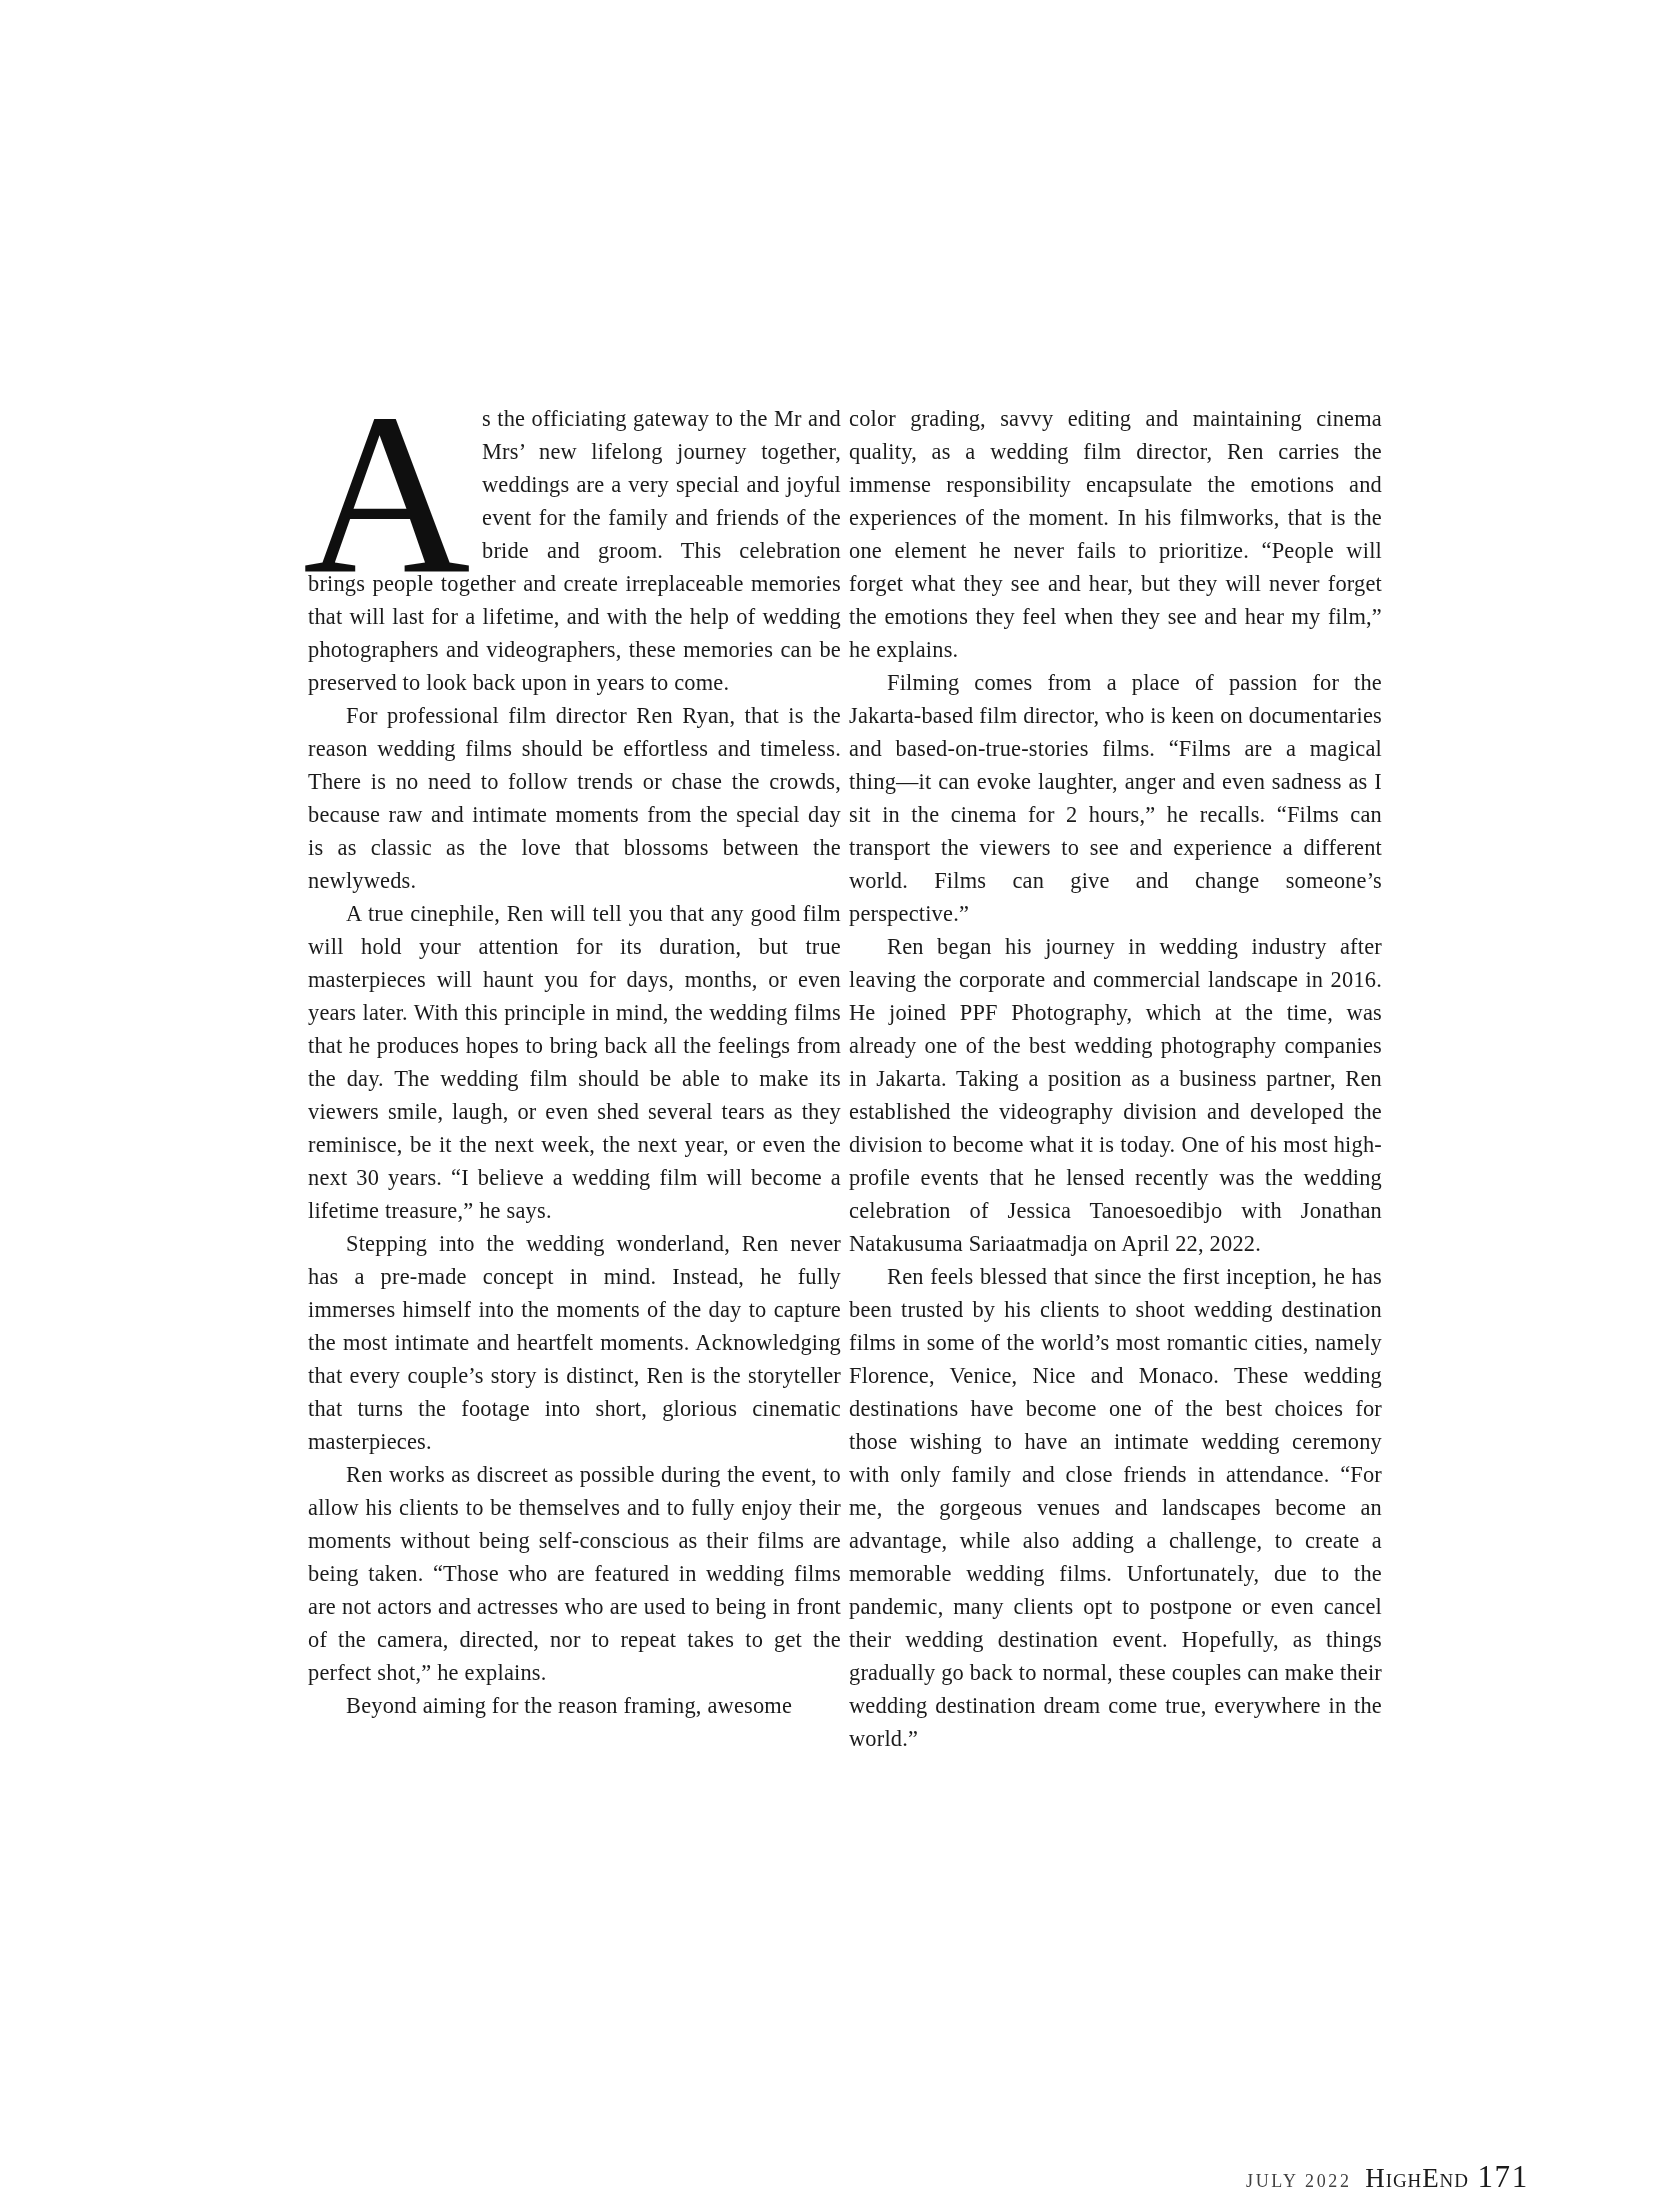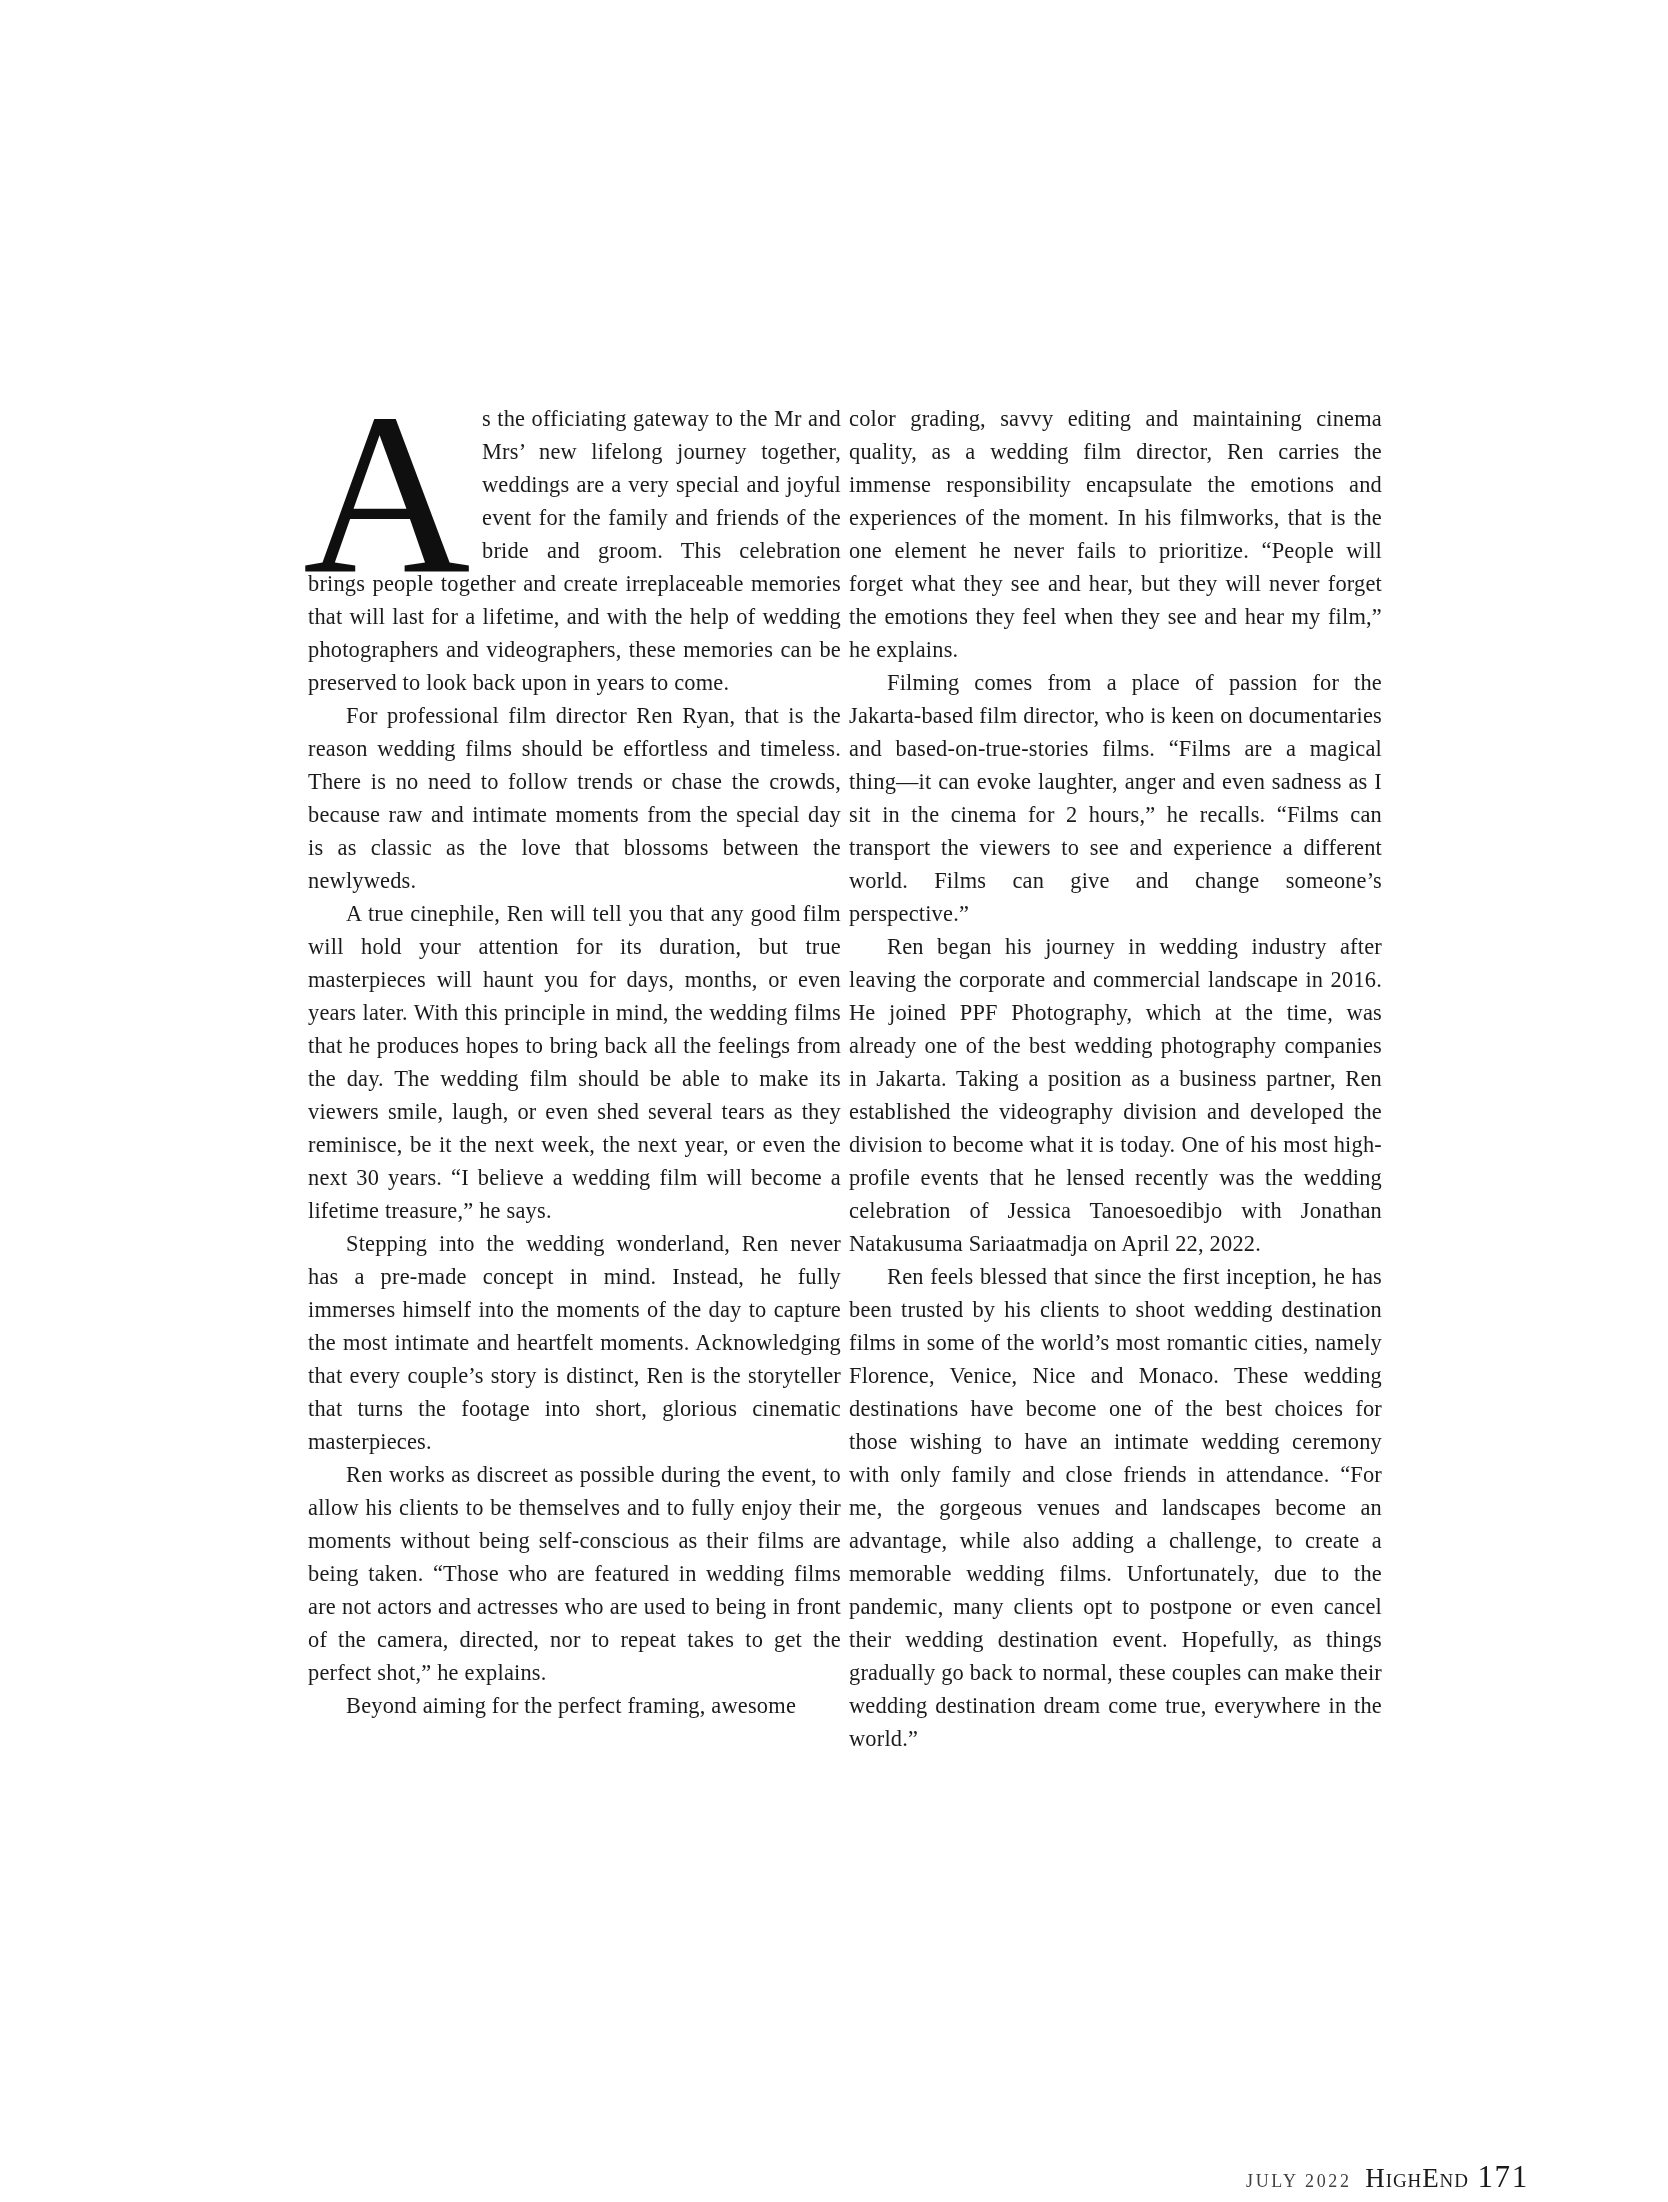--- a/index.html
+++ b/index.html
@@ -82,21 +82,21 @@
 
   <div class="dropcap">A</div>
 
   <div class="columns">
     <div class="col">
       <p class="no-indent"><span class="dropcap-spacer"></span><span>s the officiating gateway to the Mr and Mrs’ new lifelong journey together, weddings are a very special and joyful event for the family and friends of the bride and groom. This celebration brings people together and create irreplaceable memories that will last for a lifetime, and with the help of wedding photographers and videographers, these memories can be preserved to look back upon in years to come.</span></p>
       <p>For professional film director Ren Ryan, that is the reason wedding films should be effortless and timeless. There is no need to follow trends or chase the crowds, because raw and intimate moments from the special day is as classic as the love that blossoms between the newlyweds.</p>
       <p>A true cinephile, Ren will tell you that any good film will hold your attention for its duration, but true masterpieces will haunt you for days, months, or even years later. With this principle in mind, the wedding films that he produces hopes to bring back all the feelings from the day. The wedding film should be able to make its viewers smile, laugh, or even shed several tears as they reminisce, be it the next week, the next year, or even the next 30 years. “I believe a wedding film will become a lifetime treasure,” he says.</p>
       <p>Stepping into the wedding wonderland, Ren never has a pre-made concept in mind. Instead, he fully immerses himself into the moments of the day to capture the most intimate and heartfelt moments. Acknowledging that every couple’s story is distinct, Ren is the storyteller that turns the footage into short, glorious cinematic masterpieces.</p>
       <p>Ren works as discreet as possible during the event, to allow his clients to be themselves and to fully enjoy their moments without being self-conscious as their films are being taken. “Those who are featured in wedding films are not actors and actresses who are used to being in front of the camera, directed, nor to repeat takes to get the perfect shot,” he explains.</p>
-      <p>Beyond aiming for the perfect framing, awesome</p>
+      <p>Beyond aiming for the reason framing, awesome</p>
     </div>
     <div class="col">
       <p class="no-indent">color grading, savvy editing and maintaining cinema quality, as a wedding film director, Ren carries the immense responsibility encapsulate the emotions and experiences of the moment. In his filmworks, that is the one element he never fails to prioritize. “People will forget what they see and hear, but they will never forget the emotions they feel when they see and hear my film,” he explains.</p>
       <p>Filming comes from a place of passion for the Jakarta-based film director, who is keen on documentaries and based-on-true-stories films. “Films are a magical thing—it can evoke laughter, anger and even sadness as I sit in the cinema for 2 hours,” he recalls. “Films can transport the viewers to see and experience a different world. Films can give and change someone’s perspective.”</p>
       <p>Ren began his journey in wedding industry after leaving the corporate and commercial landscape in 2016. He joined PPF Photography, which at the time, was already one of the best wedding photography companies in Jakarta. Taking a position as a business partner, Ren established the videography division and developed the division to become what it is today. One of his most high-profile events that he lensed recently was the wedding celebration of Jessica Tanoesoedibjo with Jonathan Natakusuma Sariaatmadja on April 22, 2022.</p>
       <p>Ren feels blessed that since the first inception, he has been trusted by his clients to shoot wedding destination films in some of the world’s most romantic cities, namely Florence, Venice, Nice and Monaco. These wedding destinations have become one of the best choices for those wishing to have an intimate wedding ceremony with only family and close friends in attendance. “For me, the gorgeous venues and landscapes become an advantage, while also adding a challenge, to create a memorable wedding films. Unfortunately, due to the pandemic, many clients opt to postpone or even cancel their wedding destination event. Hopefully, as things gradually go back to normal, these couples can make their wedding destination dream come true, everywhere in the world.”</p>
     </div>
   </div>
 
   <div class="footer">

